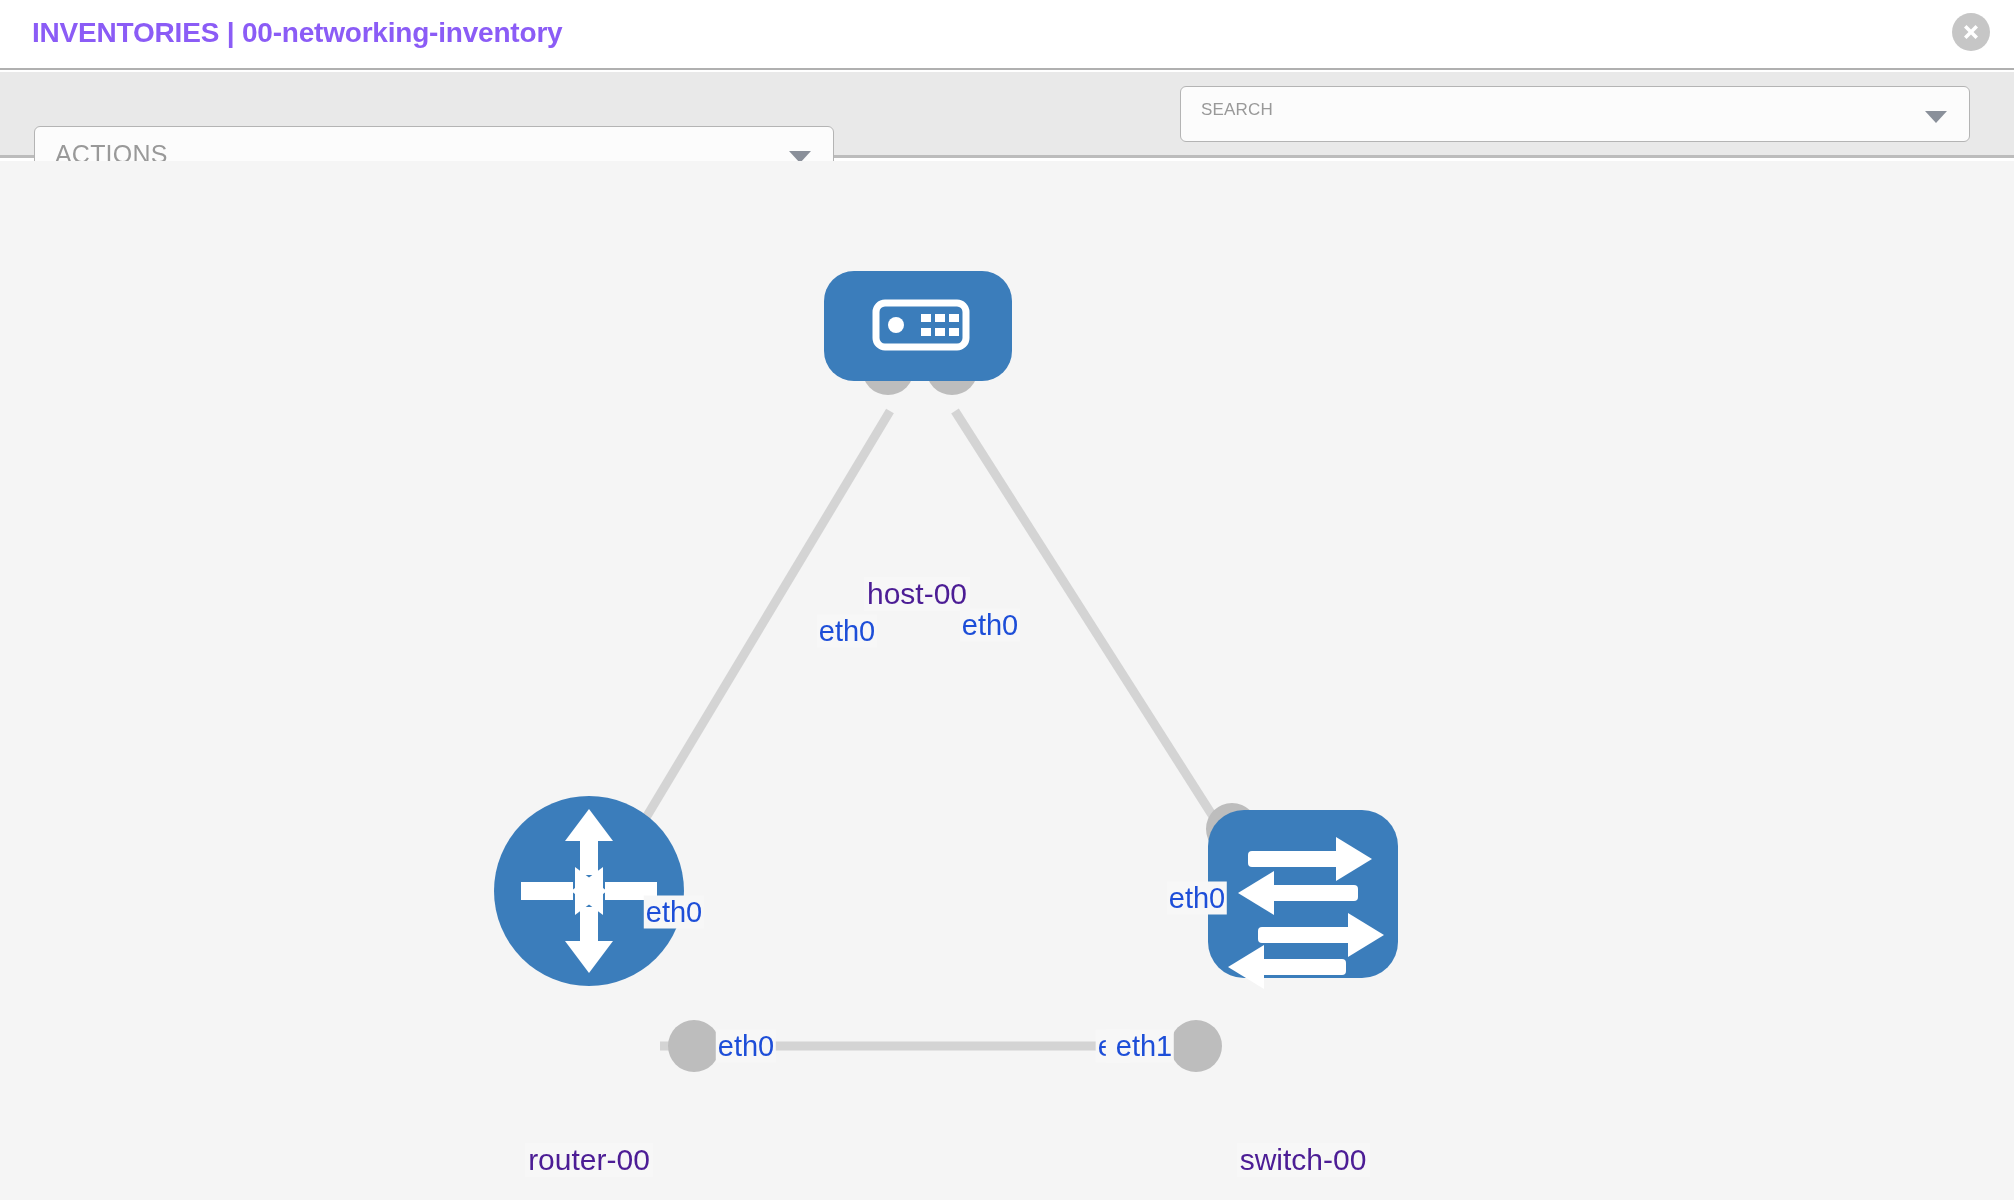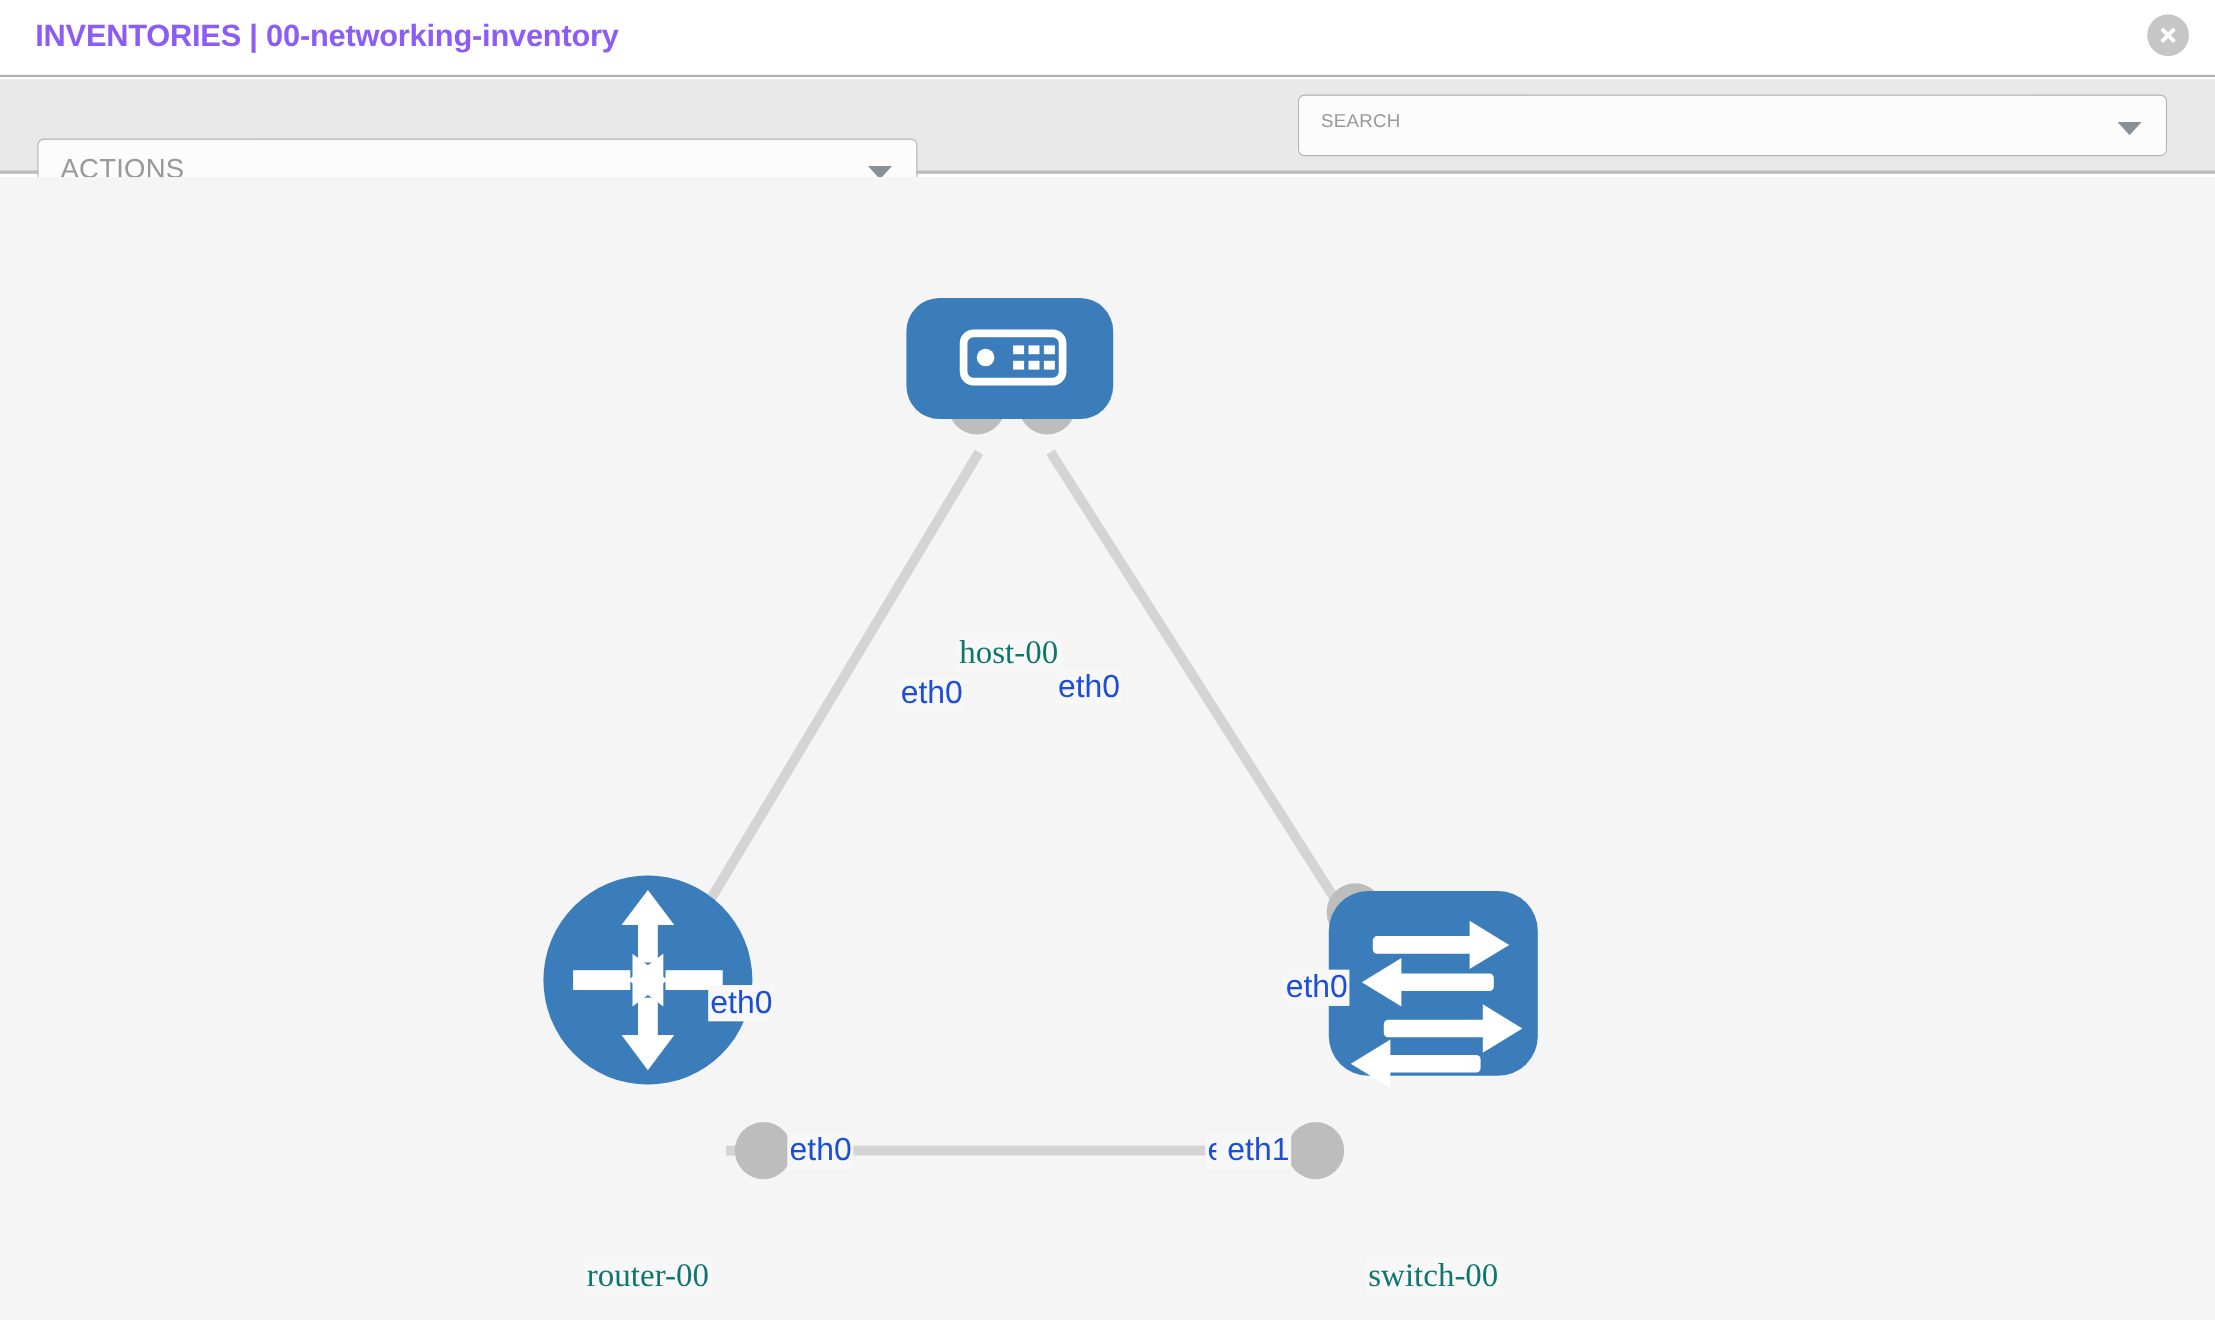--- a/index.html
+++ b/index.html
@@ -72,23 +72,23 @@
   
   .canvas {
     position: absolute; left: 0; top: 161px; width: 2014px; height: 1039px;
     background: #f5f5f5; overflow: hidden;
   }
   .topology { position: absolute; left: 0; top: 0; width: 2014px; height: 1039px; }
 
   
   .node-label {
     position: absolute; transform: translateX(-50%);
-    font-size: 30px; color: #0f766e;
+    font-size: 30px; color: #4c1d95;
     background: #f7f7f7; padding: 0 3px;
-    white-space: nowrap; pointer-events: none; font-family: Liberation Serif, serif;
+    white-space: nowrap; pointer-events: none;
   }
   .edge-label {
     position: absolute; transform: translate(-50%, -50%);
     font-size: 29px; color: #1d4ed8;
     background: #f7f7f7; padding: 0 2px;
     white-space: nowrap; pointer-events: none;
   }
 </style>
 </head>
 <body>

